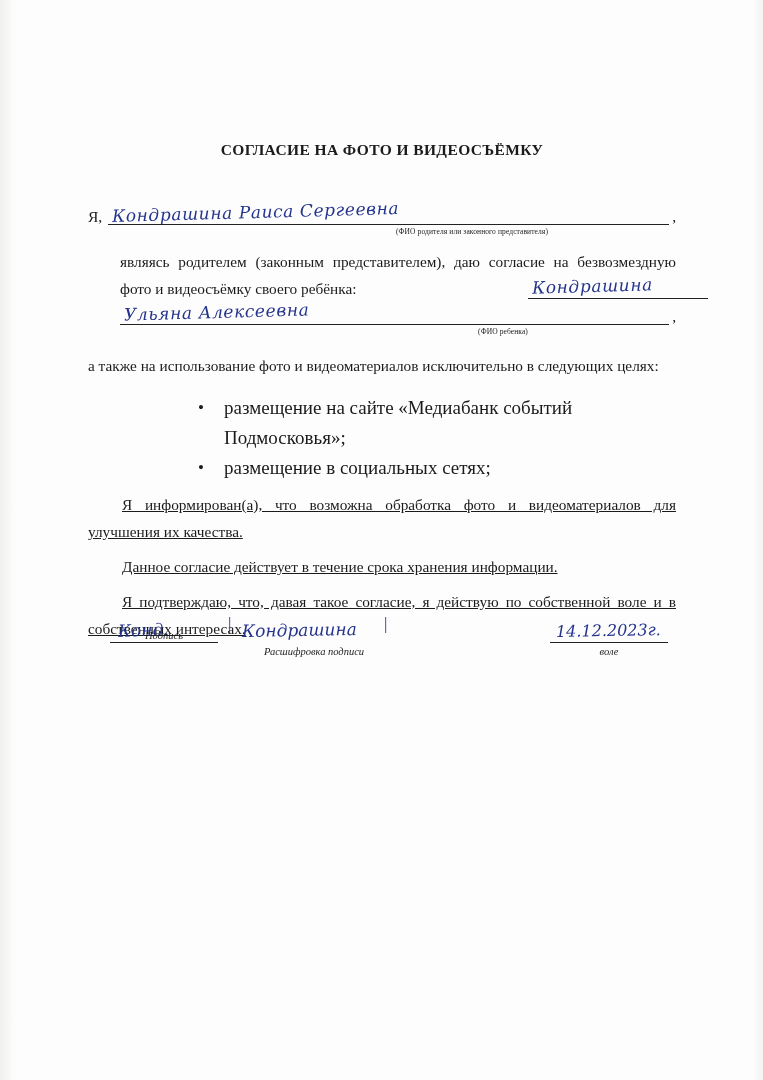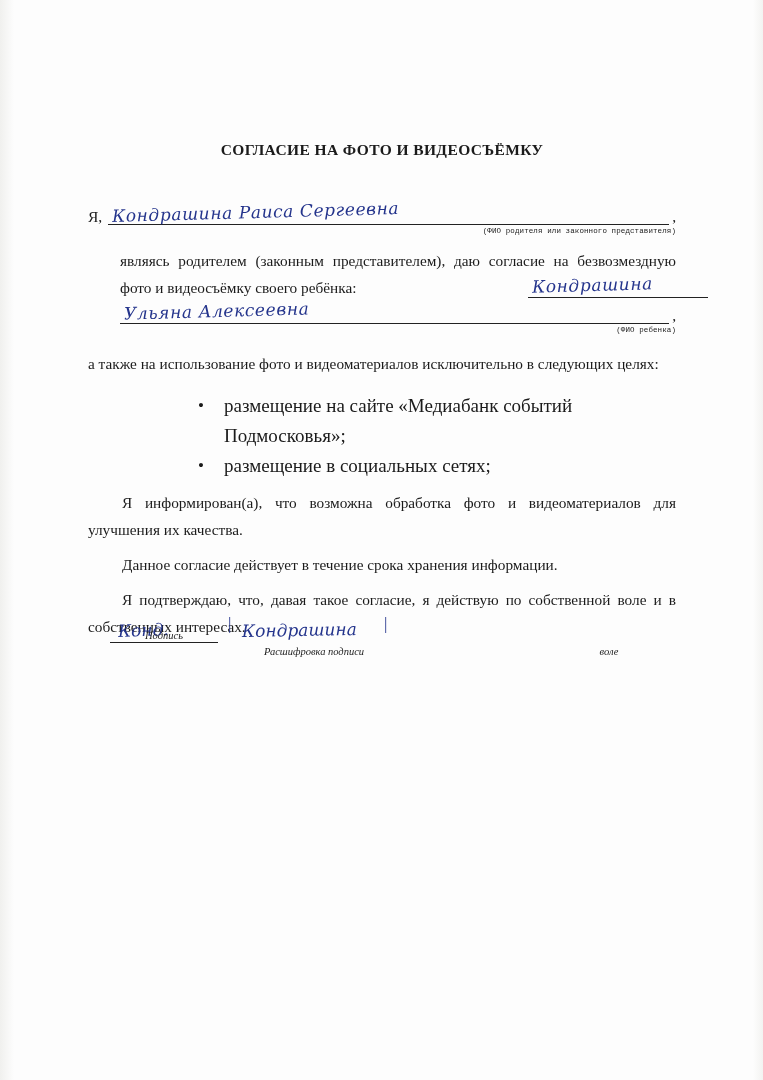--- a/index.html
+++ b/index.html
@@ -81,34 +81,33 @@
     color: #24348c;
     font-size: 17px;
     position: absolute;
     white-space: nowrap;
     transform: rotate(-1.6deg);
     letter-spacing: 0.6px;
   }
 
   .caption {
     font-size: 7.5px;
-    text-align: right;
+    text-align: center;
     margin-top: 2px;
     letter-spacing: 0.1px;
-    font-family: Liberation Mono, monospace;
   }
 
   .para {
     font-size: 15.3px;
     line-height: 27px;
     text-align: justify;
     text-justify: inter-word;
     margin: 10px 0 0 0;
   }
-  .para.indent { text-indent: 34px; }
+  .para.indent { text-indent: 34px; text-decoration: underline; }
 
   .body-block {
     margin-top: 12px;
     margin-left: 32px;
   }
 
   ul.bullets {
     list-style: none;
     margin: 14px 0 0 0;
     padding: 0;
@@ -212,16 +211,19 @@
     </div>
     <div class="sig-cap" style="left:22px; top:18px; width:108px;">Подпись</div>
 
     <span class="bracket" style="left:140px; top:2px;">|</span>
     <div class="sig-slot" style="left:154px; top:0; width:136px; border-bottom:none;">
       <span class="sig-hand" style="left:0; bottom:2px; font-size:17px; transform:rotate(-1deg);">Кондрашина</span>
     </div>
     <span class="bracket" style="left:296px; top:2px;">|</span>
     <div class="sig-cap" style="left:146px; top:34px; width:160px;">Расшифровка подписи</div>
 
+    <div class="sig-slot" style="left:462px; top:0; width:118px;">
+      <span class="sig-hand" style="left:6px; bottom:2px; font-size:16px; transform:rotate(-1deg);">14.12.2023г.</span>
+    </div>
     <div class="sig-cap" style="left:462px; top:34px; width:118px;">воле</div>
 
   </div>
 </div>
 
 </body></html>

